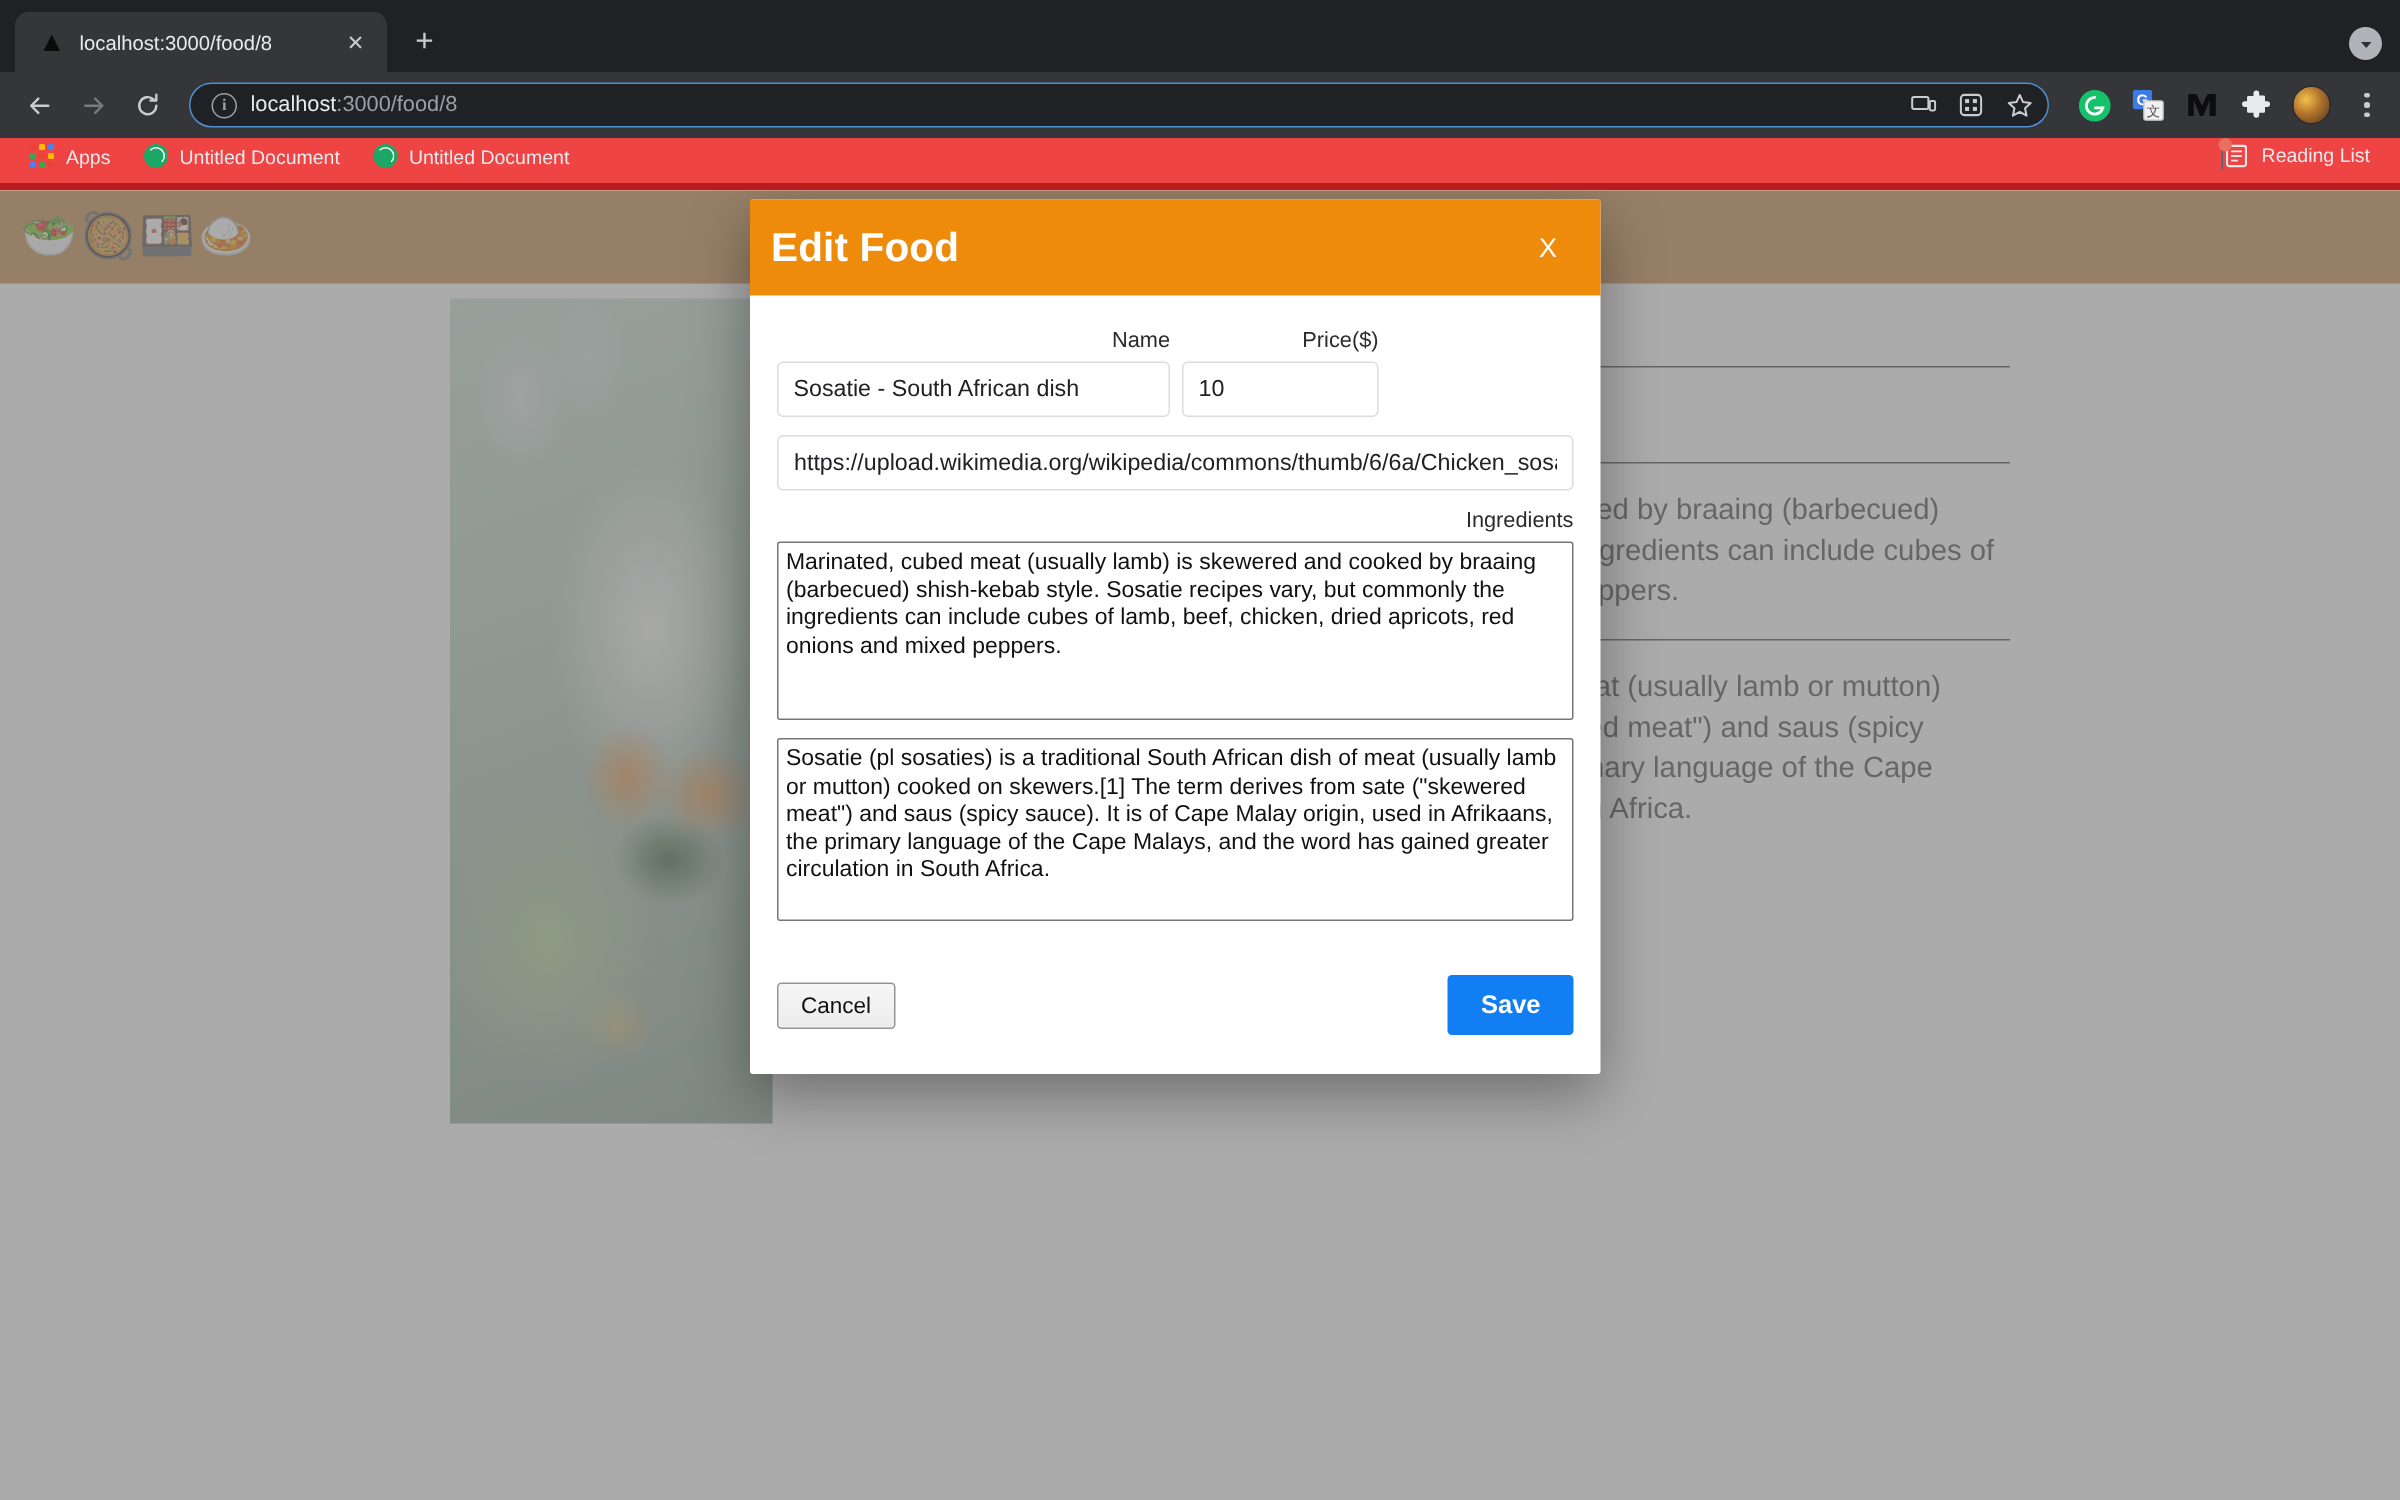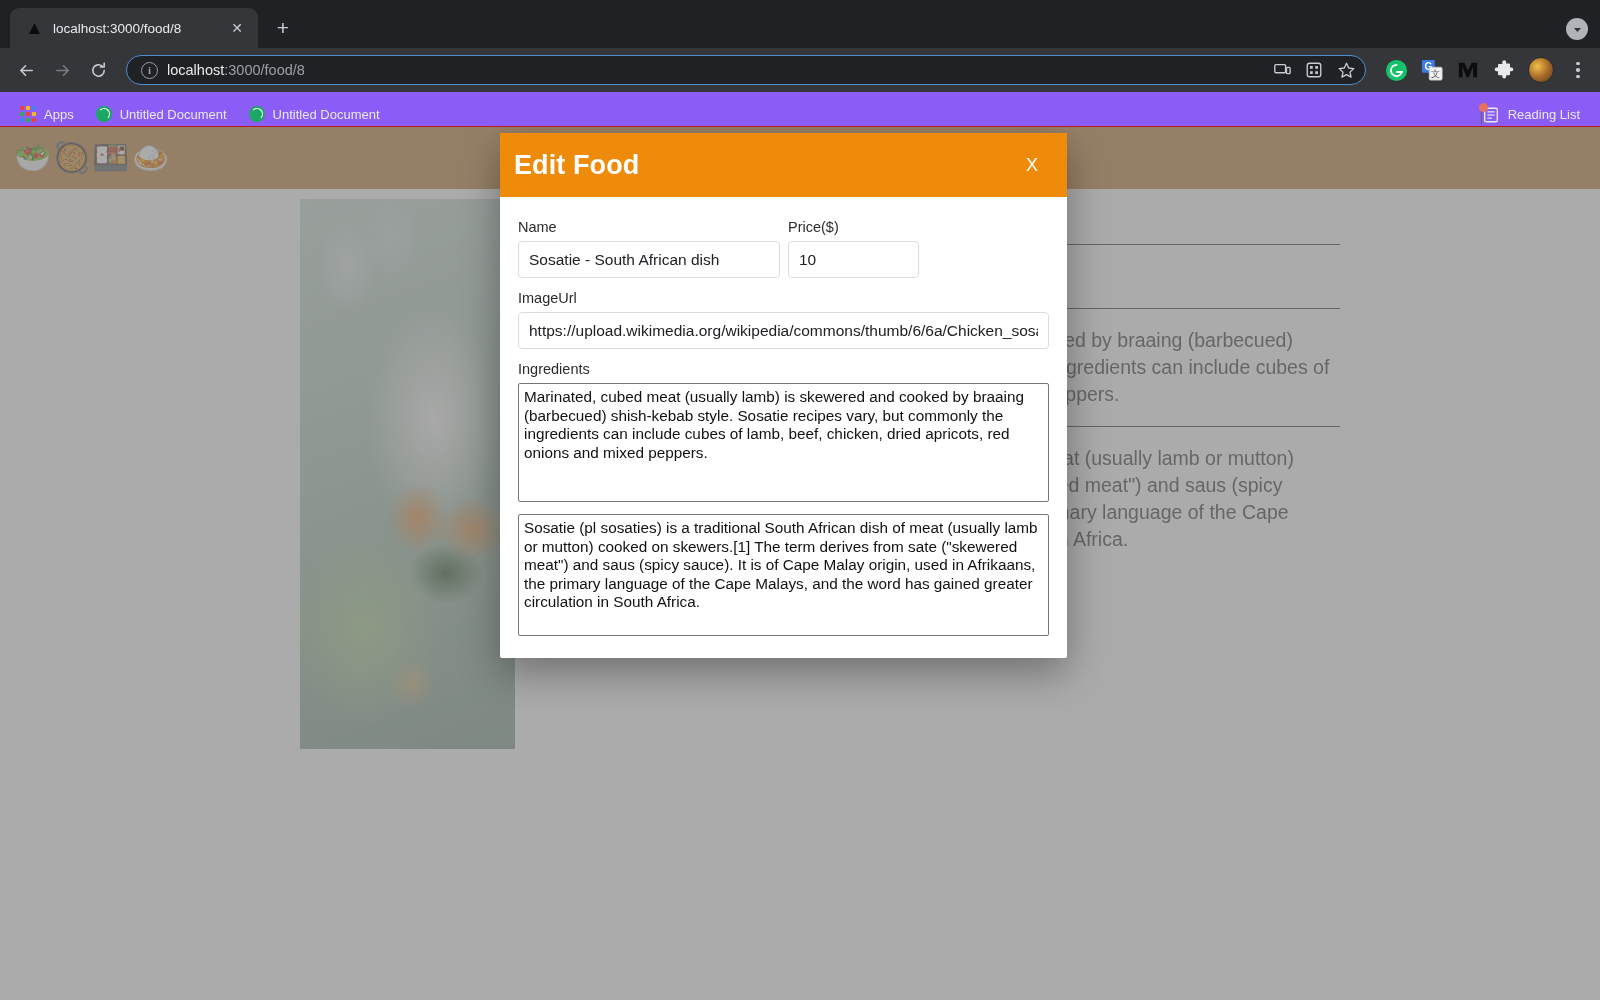--- a/index.html
+++ b/index.html
@@ -96,23 +96,23 @@
     background: radial-gradient(circle at 35% 35%, #f2c14a 0%, #b0722c 45%, #4e3420 100%);
     border: 1px solid #2b2c2f;
   }
   .kebab {
     width: 24px; height: 24px; display: flex; flex-direction: column;
     align-items: center; justify-content: center; gap: 3px;
   }
   .kebab i { width: 3.5px; height: 3.5px; border-radius: 50%; background: #c8ccd0; display: block; }
 
   .bookmarks {
-    height: 35px; background: #8b5cf6;
-    display: flex; align-items: flex-end; padding: 0 12px;
-    gap: 6px; border-bottom: 1px solid #b91c1c;
+    height: 35px; background: #ef4444;
+    display: flex; align-items: flex-start; padding: 0 12px;
+    gap: 6px; border-bottom: 5px solid #b91c1c;
   }
   .bm {
     display: flex; align-items: center; gap: 8px;
     padding: 4px 8px; border-radius: 4px;
     color: #e8eaed; font-size: 13px; white-space: nowrap;
   }
   .apps-grid {
     width: 16px; height: 16px;
     display: grid; grid-template-columns: repeat(3, 4px);
     grid-template-rows: repeat(3, 4px); gap: 2px;
@@ -195,21 +195,21 @@
     letter-spacing: 0.1px;
   }
   .modal-close {
     margin-left: auto; color: #fff; font-size: 18px;
     width: 26px; height: 26px;
     display: flex; align-items: center; justify-content: center;
   }
   .modal-body { padding: 22px 18px 10px 18px; }
 
   .field-label {
-    font-size: 14.5px; color: #2b2b2b; margin-bottom: 6px; display: block;
+    font-size: 14.5px; color: #2b2b2b; margin-bottom: 6px; display: block; text-align: right;
   }
   .inp {
     width: 100%; height: 37px;
     border: 1px solid #d9dde3; border-radius: 4px;
     background: #fff; color: #202124;
     font-family: "Liberation Sans", sans-serif;
     font-size: 15.5px; padding: 0 10px;
     outline: none;
   }
   .row-3 { display: flex; gap: 8px; }
@@ -430,30 +430,33 @@
             <label class="field-label">Name</label>
             <input class="inp" type="text" value="Sosatie - South African dish" style="">
           </div>
           <div class="field col-price">
             <label class="field-label">Price($)</label>
             <input class="inp" type="text" value="10" style="">
           </div>
         </div>
 
         <div class="field">
-          <label class="field-label">ImageUrl</label>
           <input class="inp" type="text" value="https://upload.wikimedia.org/wikipedia/commons/thumb/6/6a/Chicken_sosatie.jpg" style="">
         </div>
 
         <div class="field">
           <label class="field-label">Ingredients</label>
           <textarea class="ta ta-ing" style="">Marinated, cubed meat (usually lamb) is skewered and cooked by braaing (barbecued) shish-kebab style. Sosatie recipes vary, but commonly the ingredients can include cubes of lamb, beef, chicken, dried apricots, red onions and mixed peppers.</textarea>
         </div>
 
         <div class="field">
           <textarea class="ta ta-desc" style="">Sosatie (pl sosaties) is a traditional South African dish of meat (usually lamb or mutton) cooked on skewers.[1] The term derives from sate ("skewered meat") and saus (spicy sauce). It is of Cape Malay origin, used in Afrikaans, the primary language of the Cape Malays, and the word has gained greater circulation in South Africa.</textarea>
         </div>
       </div>
 
+      <div class="modal-footer">
+        <button class="btn-cancel">Cancel</button>
+        <button class="btn-save">Save</button>
+      </div>
     </div>
 
   </div>
 </div>
 
 </body></html>

